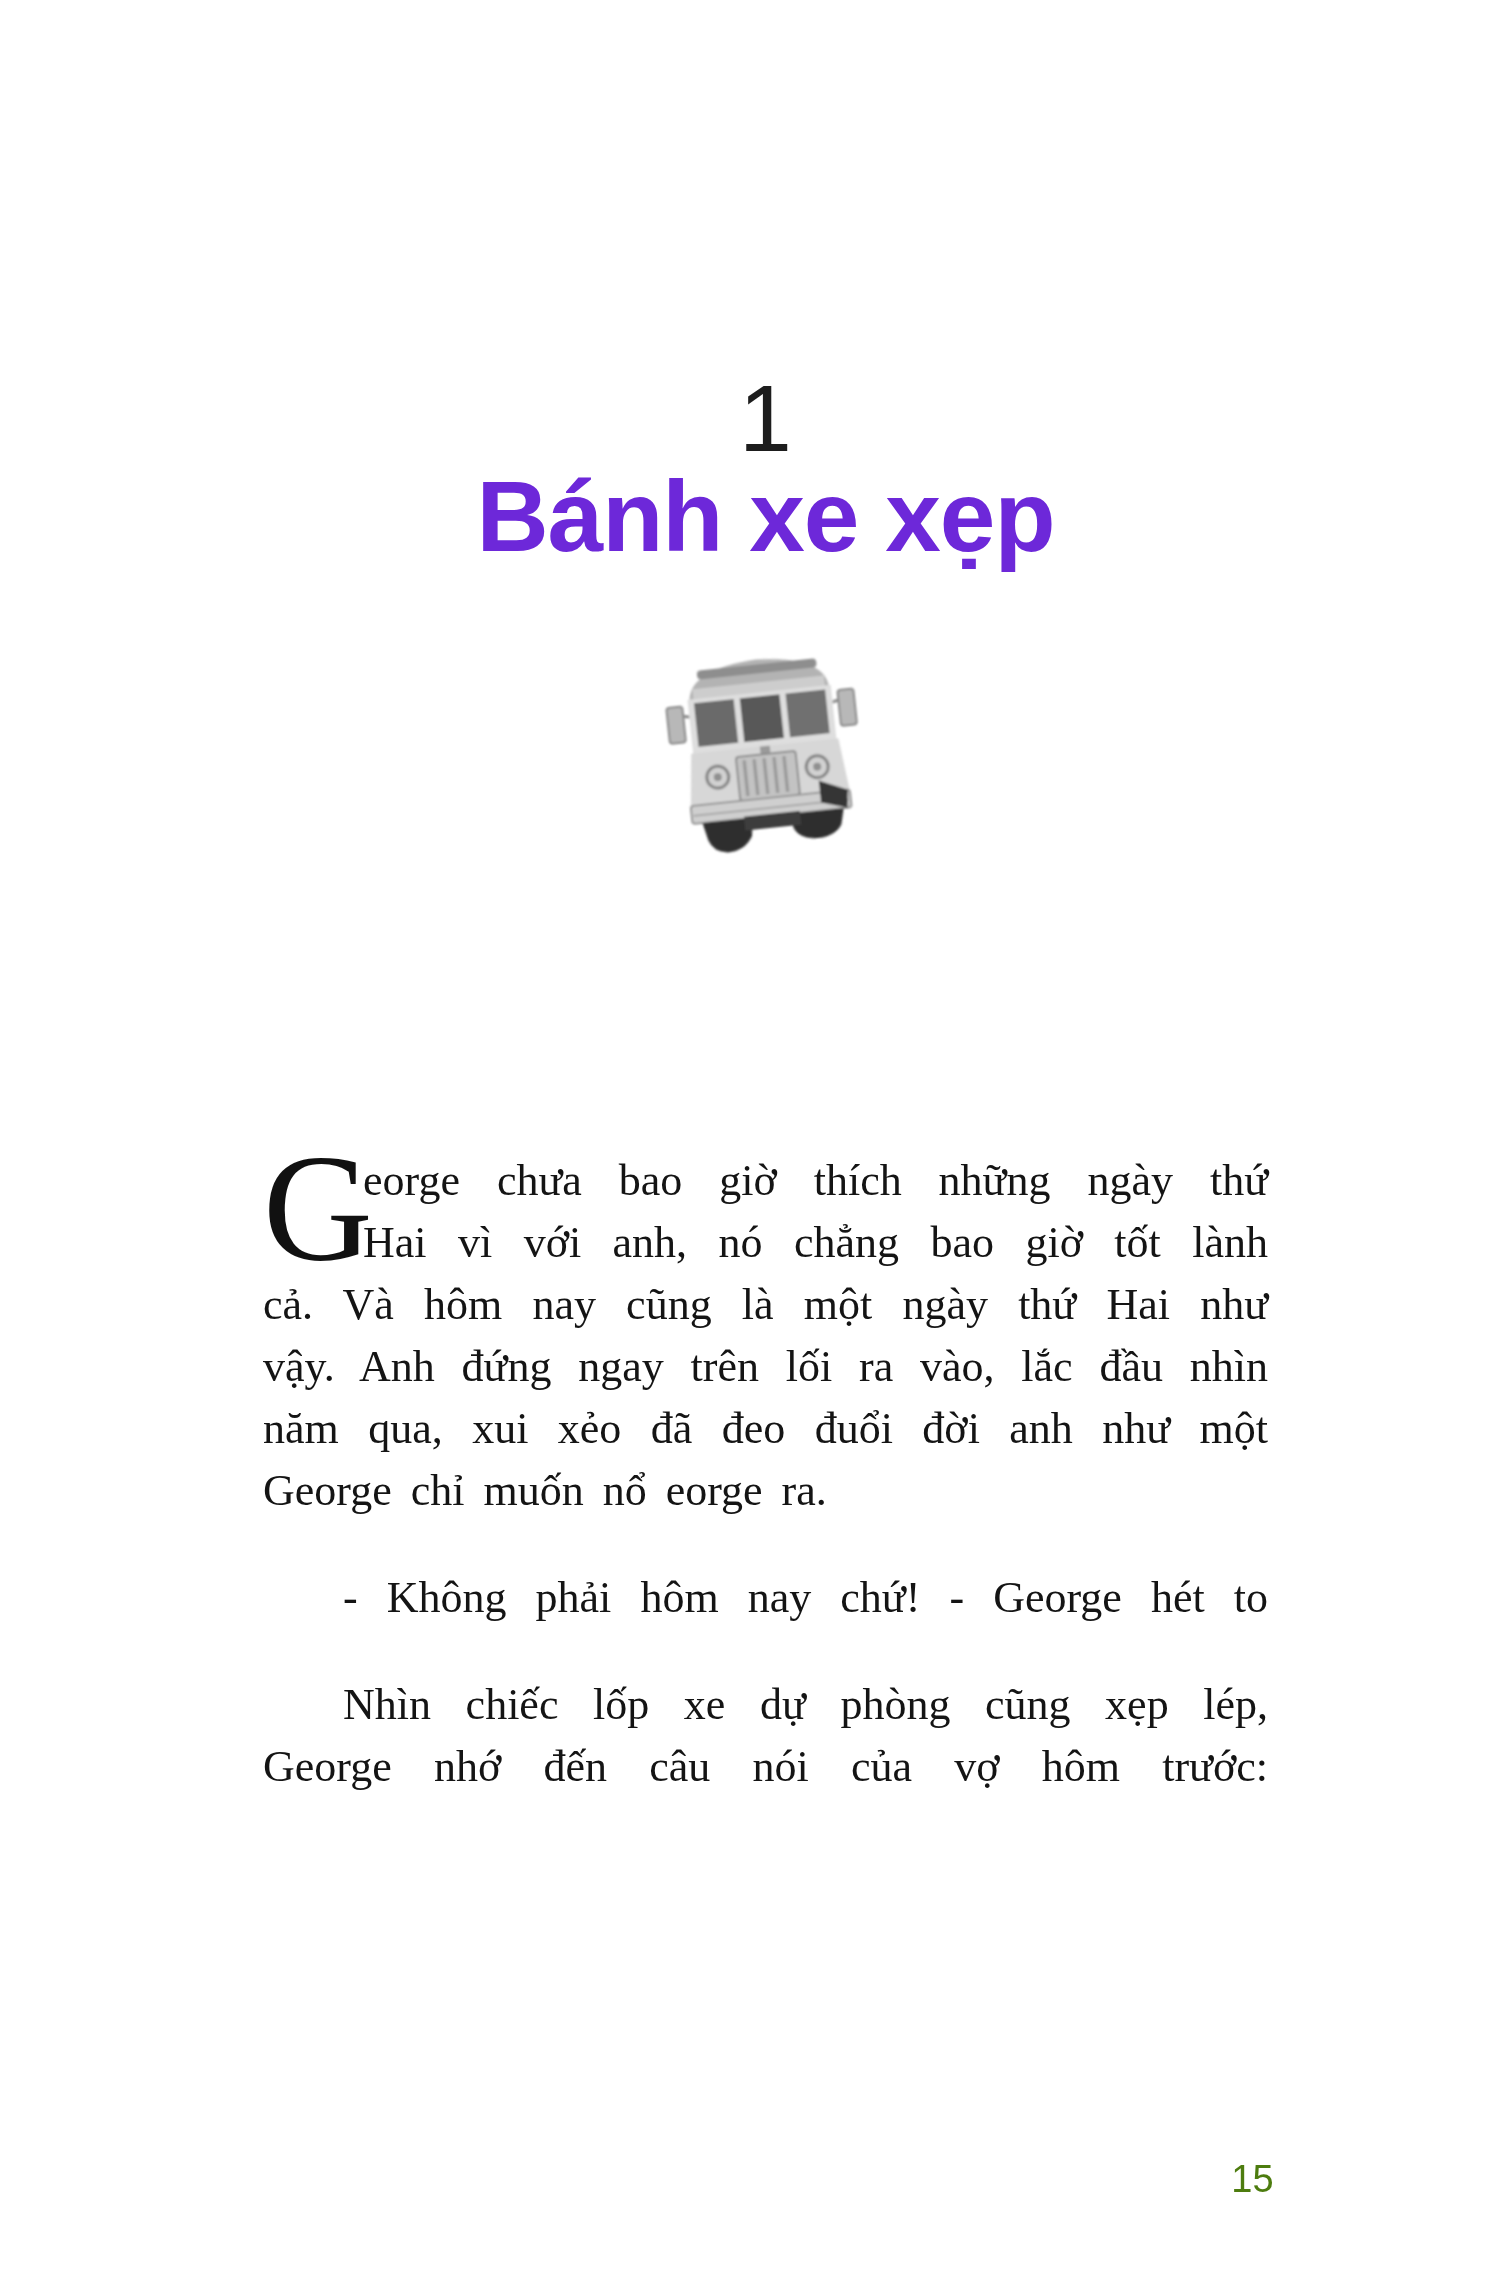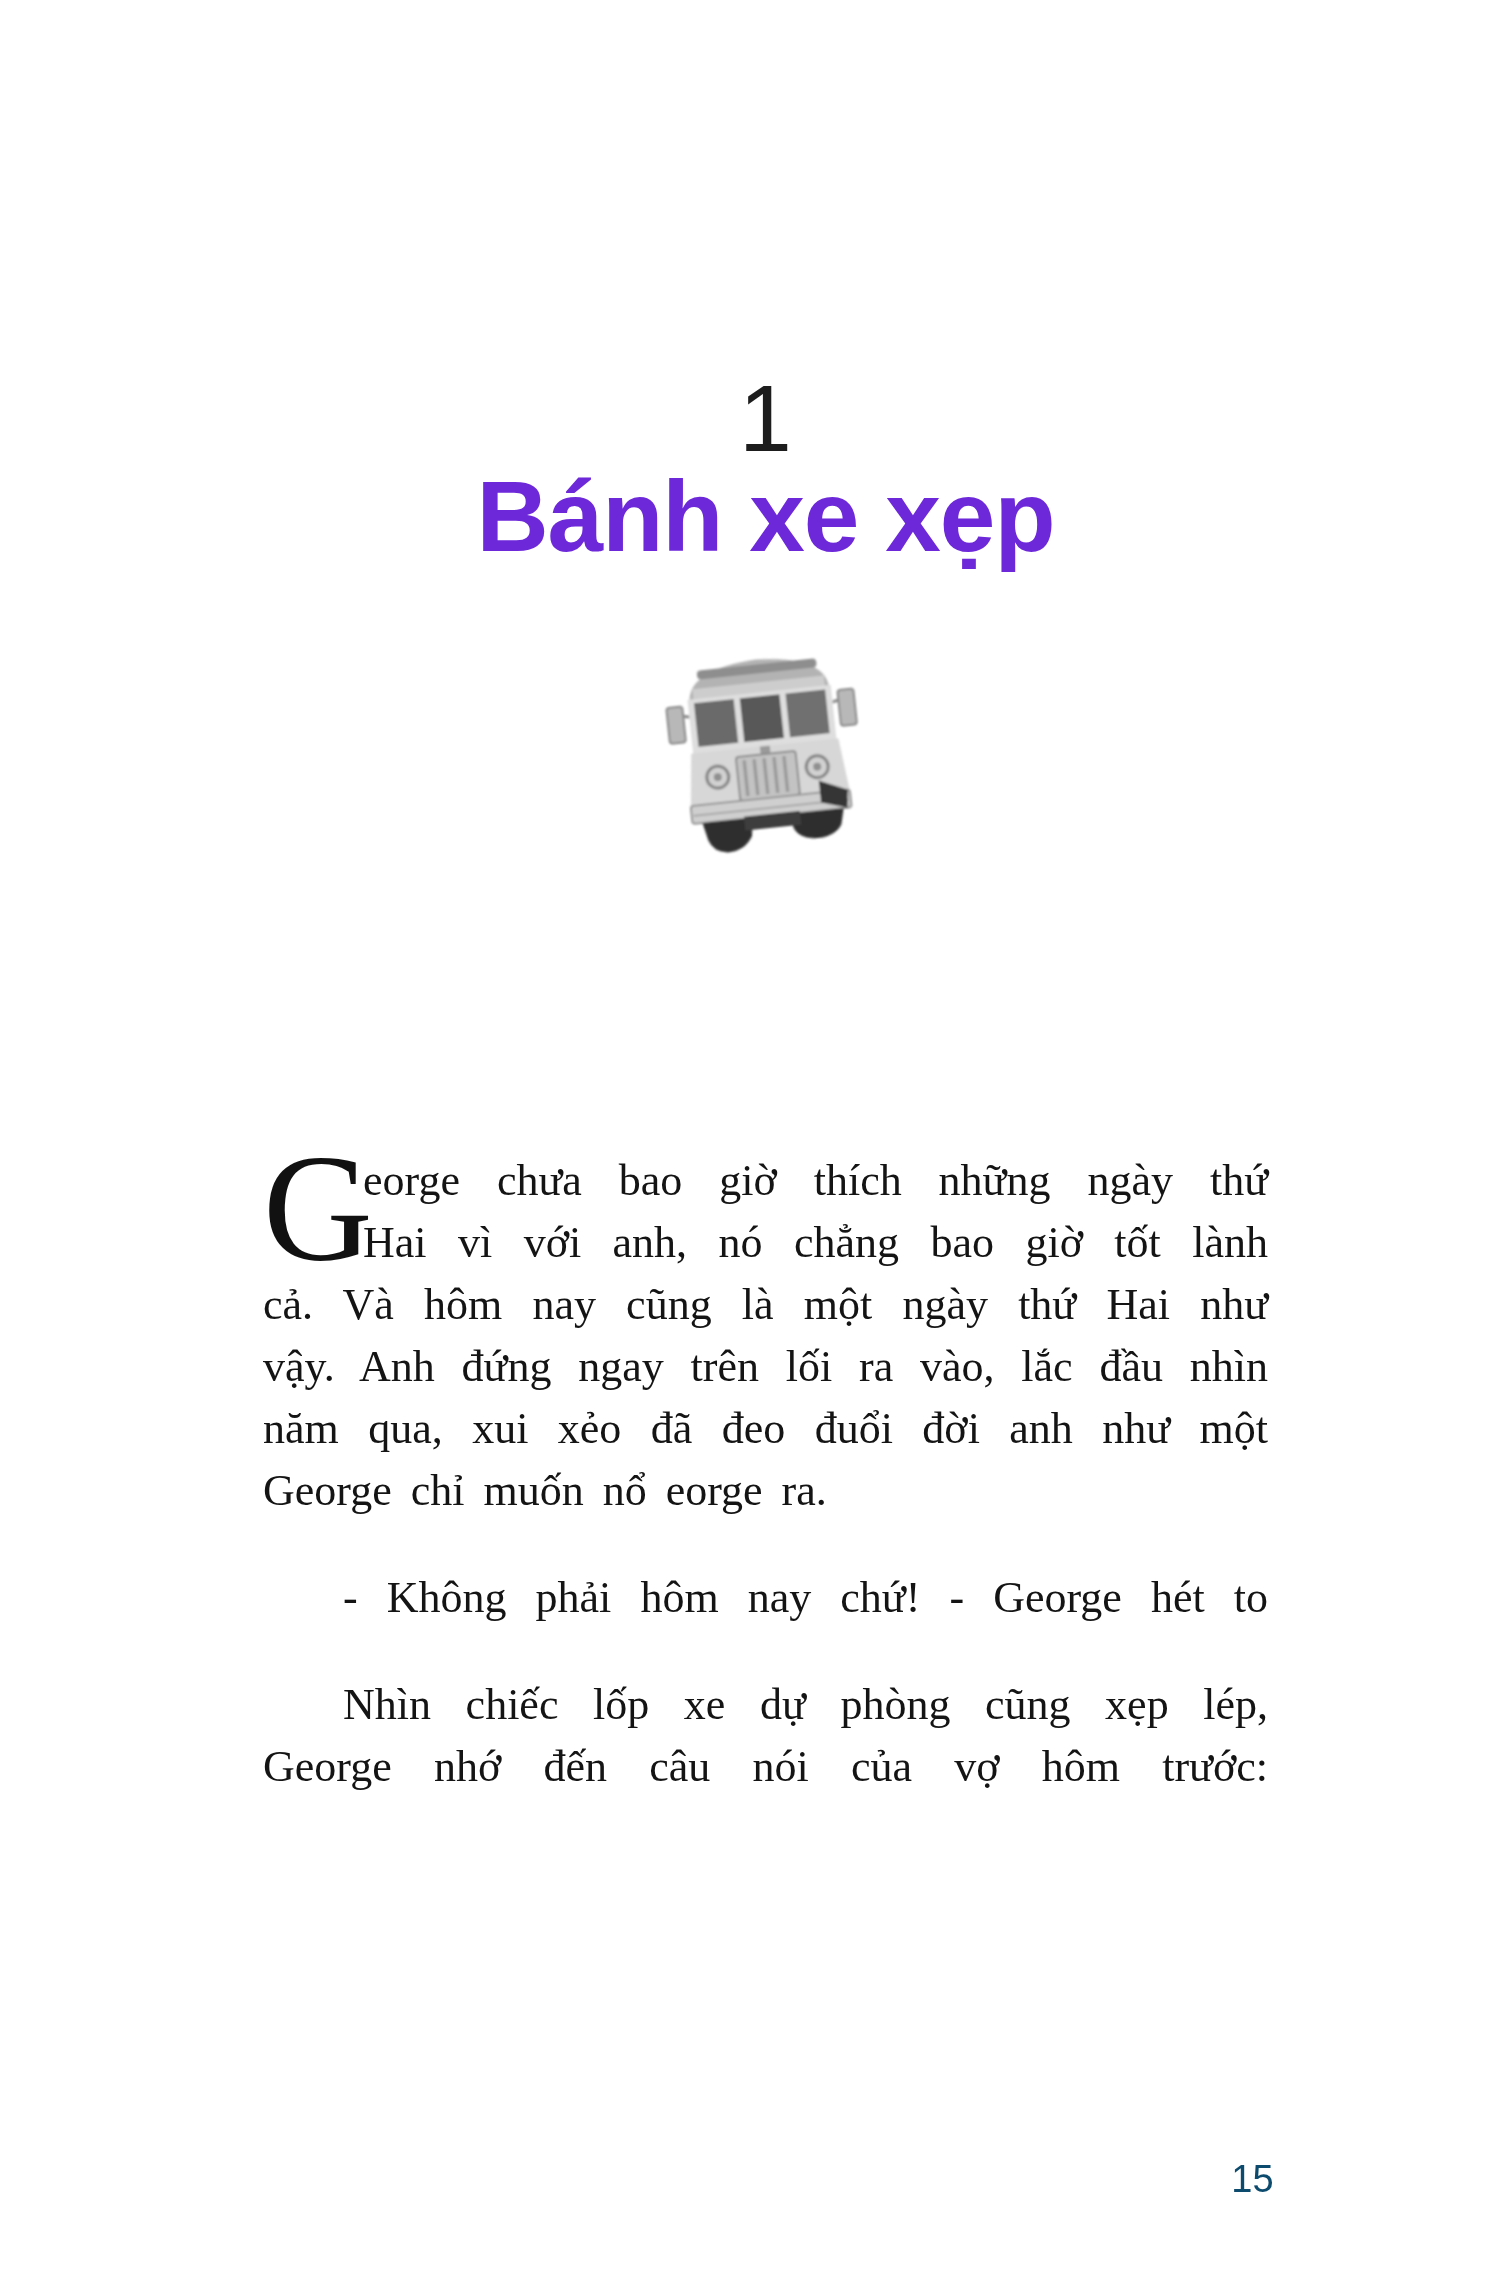--- a/index.html
+++ b/index.html
@@ -76,21 +76,21 @@
     font-weight:400;
     color:#111;
   }
 
   .page-number{
     position:absolute;
     top:2160px;left:1200px;width:105px;
     text-align:center;
     font-family:"Liberation Sans", sans-serif;
     font-size:38px;line-height:1;
-    color:#0c4a6e;
+    color:#4d7c0f;
   }
 </style>
 </head>
 <body>
 
 <div class="page">
 
   <div class="chapter-number">1</div>
 
   <h1 class="chapter-title">Bánh xe xẹp</h1>

